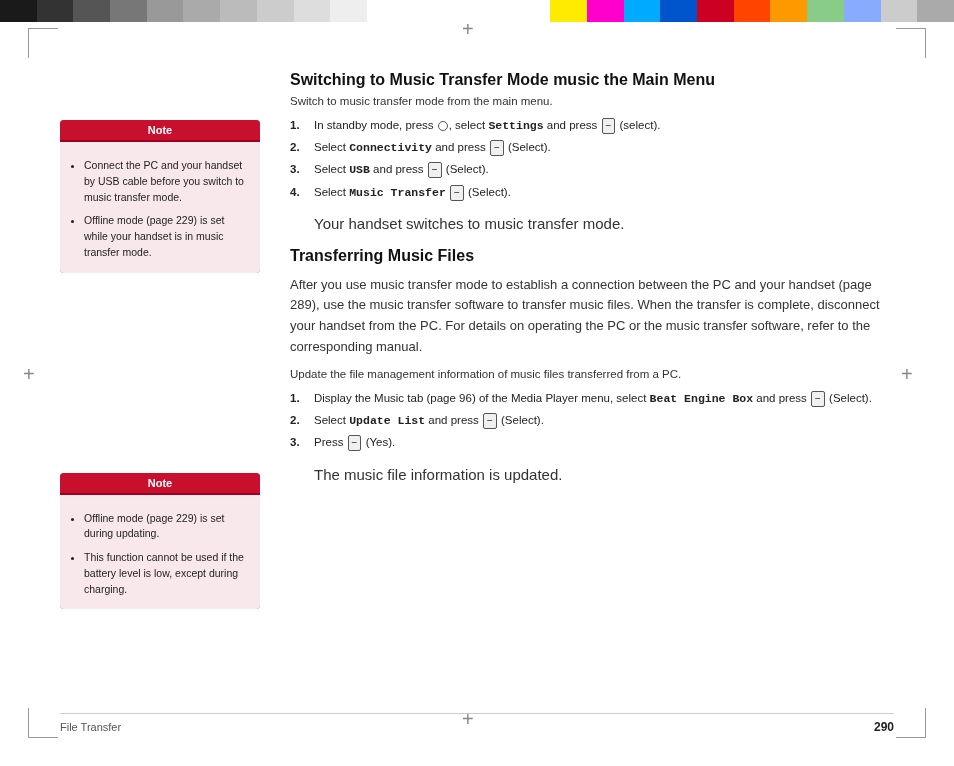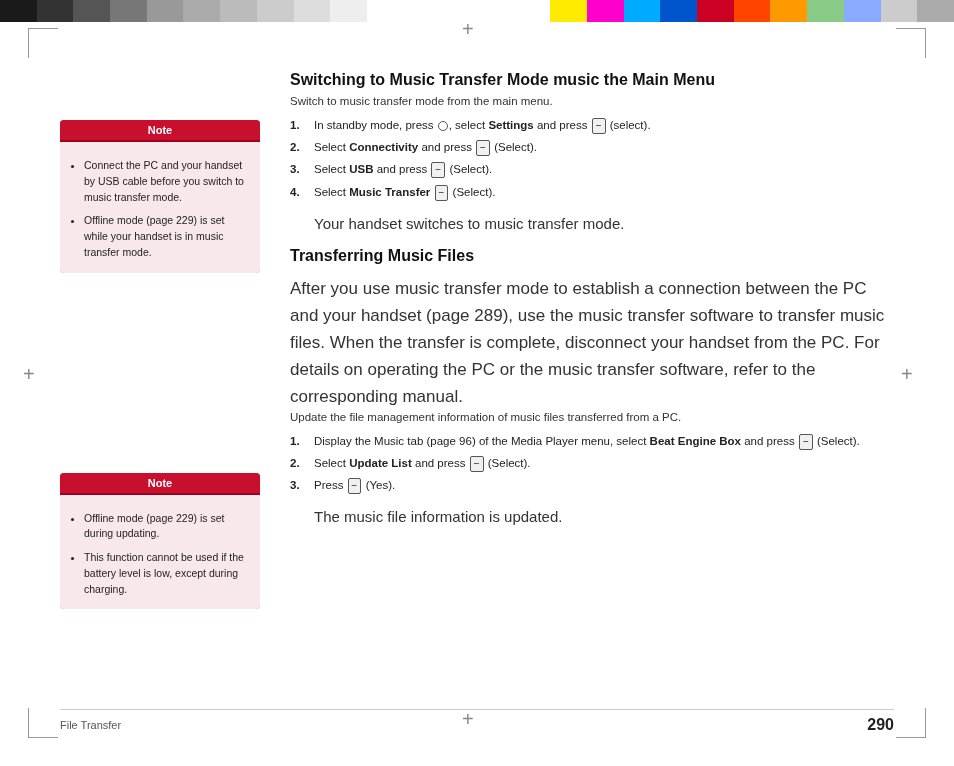--- a/index.html
+++ b/index.html
@@ -154,20 +154,21 @@
       font-weight: bold;
       min-width: 18px;
     }
 
     .step-text {
       flex: 1;
     }
 
     .step-text strong {
       font-weight: bold;
+      font-family: Liberation Mono, monospace;
     }
 
     .key-icon {
       display: inline-block;
       border: 1px solid #555;
       border-radius: 2px;
       padding: 0px 3px;
       font-size: 10px;
       line-height: 1.4;
       background: #f0f0f0;
@@ -181,43 +182,44 @@
       color: #333;
       margin-bottom: 8px;
       margin-top: 2px;
     }
 
     .section-divider {
       margin: 14px 0 8px 0;
     }
 
     .body-text {
-      font-size: 17px;
+      font-size: 13px;
       line-height: 1.6;
       color: #333;
+      margin-bottom: 10px;
     }
 
     
     .footer {
       position: absolute;
       bottom: 32px;
       left: 60px;
       right: 60px;
       display: flex;
       justify-content: space-between;
       align-items: center;
       font-size: 11px;
       color: #555;
       border-top: 1px solid #ccc;
       padding-top: 6px;
     }
 
     .page-num {
       font-weight: bold;
-      font-size: 16px;
+      font-size: 12px;
       color: #222;
     }
 
     .circle-bullet {
       display: inline-block;
       width: 10px;
       height: 10px;
       border: 1.5px solid #555;
       border-radius: 50%;
       vertical-align: middle;

